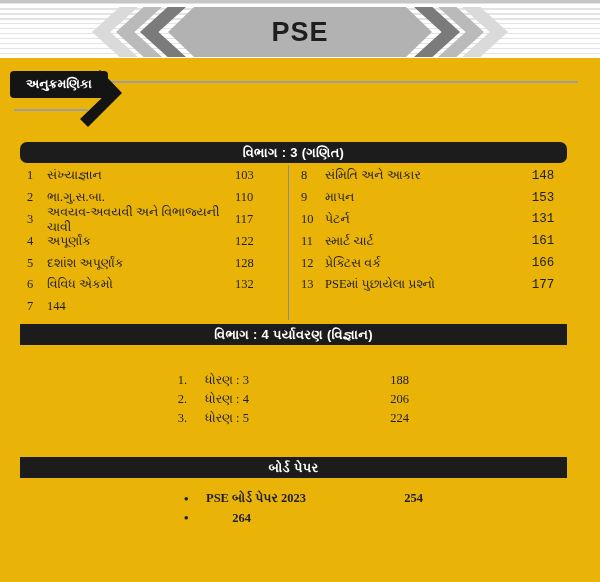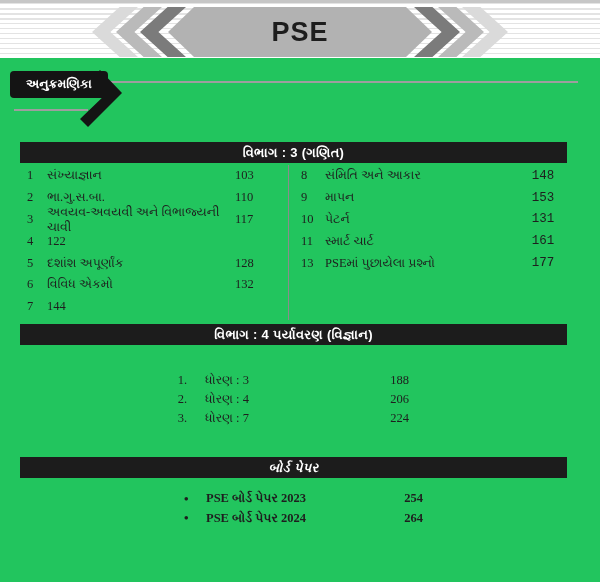--- a/index.html
+++ b/index.html
@@ -1,16 +1,16 @@
 <!DOCTYPE html>
 <html><head>
 <meta charset="utf-8">
 <style>
   html,body{margin:0;padding:0;background:#fff;}
-  .page{position:relative;width:600px;height:582px;background:#22c55e;overflow:hidden;
+  .page{position:relative;width:600px;height:582px;background:#eab308;overflow:hidden;
         font-family:"Liberation Sans",sans-serif;color:#1e1e1e;}
 
   
   .hdr{position:absolute;left:0;top:0;width:600px;height:58px;}
   .stripes{position:absolute;left:0;top:0;width:600px;height:55px;
            border-top:3px solid #c6c6c6;
            background:repeating-linear-gradient(to bottom,#e3e3e3 0 1.5px,#ffffff 1.5px 5px);}
   .banner{position:absolute;left:168px;top:7px;width:264px;height:50px;background:#b2b2b2;
           clip-path:polygon(0 50%,26px 0,calc(100% - 26px) 0,100% 50%,calc(100% - 26px) 100%,26px 100%);
           display:flex;align-items:center;justify-content:center;z-index:3;}
@@ -28,21 +28,21 @@
          font-size:12.5px;font-weight:bold;z-index:2;}
   .line{position:absolute;background:#9e9e9e;height:2px;}
   .line-r{left:104px;width:474px;top:81px;}
   .line-l{left:14px;width:74px;top:109px;}
   .swoosh{position:absolute;left:70px;top:66px;z-index:3;}
 
   
   .bar{position:absolute;left:20px;width:547px;height:21px;background:#1c1c1c;color:#ffffff;
        display:flex;align-items:center;justify-content:center;font-size:13px;font-weight:600;
        letter-spacing:.3px;}
-  .bar1{top:142px;} .bar2{top:324px;} .bar3{top:457px;font-style:italic;}
+  .bar1{top:142px;border-radius:7px;} .bar2{top:324px;} .bar3{top:457px;}
 
   
   .serif{font-family:"Liberation Serif",serif;}
   .cols{position:absolute;left:20px;top:165px;width:547px;height:155px;display:flex;}
   .col-left{width:268px;border-right:1.5px solid #8c8c8c;}
   .col-right{flex:1;}
   .trow{height:21.8px;display:flex;align-items:center;font-size:12.5px;color:#1e1e1e;}
   .col-left .trow{padding-left:7px;}
   .col-left .no{width:20px;}
   .col-left .t{flex:1;}
@@ -109,20 +109,21 @@
           <span class="t">ભા.ગુ.સ.બા.</span>
           <span class="p">110</span>
         </div>
       <div class="trow">
           <span class="no">3</span>
           <span class="t">અવયવ-અવયવી અને વિભાજ્યની ચાવી</span>
           <span class="p">117</span>
         </div>
       <div class="trow">
           <span class="no">4</span>
+          <span class="t">અપૂર્ણાંક</span>
           <span class="p">122</span>
         </div>
       <div class="trow">
           <span class="no">5</span>
           <span class="t">દશાંશ અપૂર્ણાંક</span>
           <span class="p">128</span>
         </div>
       <div class="trow">
           <span class="no">6</span>
           <span class="t">વિવિધ એકમો</span>
@@ -146,20 +147,25 @@
         </div>
       <div class="trow">
           <span class="no">10</span>
           <span class="t">પેટર્ન</span>
           <span class="p">131</span>
         </div>
       <div class="trow">
           <span class="no">11</span>
           <span class="t">સ્માર્ટ ચાર્ટ</span>
           <span class="p">161</span>
+        </div>
+      <div class="trow">
+          <span class="no">12</span>
+          <span class="t">પ્રેક્ટિસ વર્ક</span>
+          <span class="p">166</span>
         </div>
       <div class="trow">
           <span class="no">13</span>
           <span class="t">PSEમાં પુછાયેલા પ્રશ્નો</span>
           <span class="p">177</span>
         </div>
     </div>
   </div>
 
   <div class="bar bar2">
@@ -172,35 +178,34 @@
         <span class="t">ધોરણ : 3</span>
         <span class="p">188</span>
       </div>
     <div class="srow">
         <span class="no">2.</span>
         <span class="t">ધોરણ : 4</span>
         <span class="p">206</span>
       </div>
     <div class="srow">
         <span class="no">3.</span>
-        <span class="t">ધોરણ : 7</span>
+        <span class="t">ધોરણ : 5</span>
         <span class="p">224</span>
       </div>
   </div>
 
   <div class="bar bar3">
     <span>બોર્ડ પેપર</span>
   </div>
 
   <div class="boardlist serif">
     <div class="brow">
         <span class="b">•</span>
         <span class="t">PSE બોર્ડ પેપર 2023</span>
         <span class="p">254</span>
       </div>
     <div class="brow">
         <span class="b">•</span>
-        <span class="t">PSE બોર્ડ પેપર 2024</span>
         <span class="p">264</span>
       </div>
   </div>
 
 </div>
 
 </body></html>

